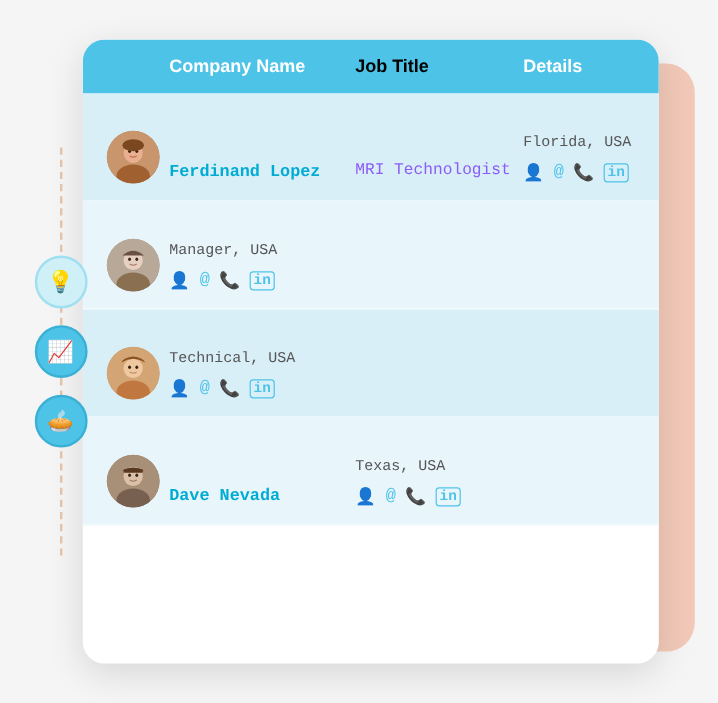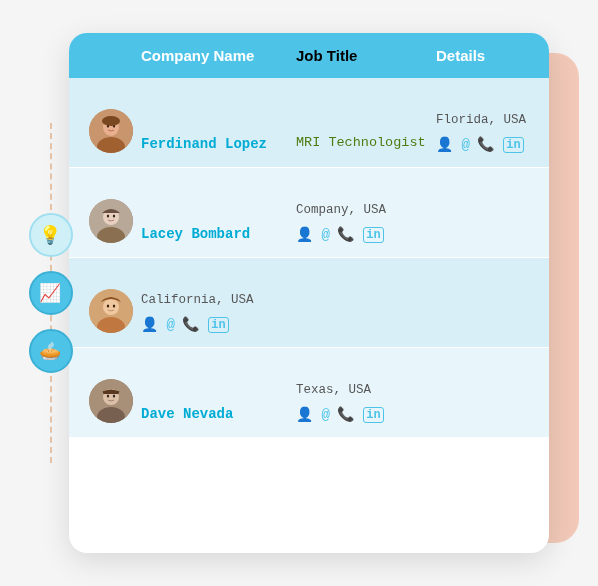--- a/index.html
+++ b/index.html
@@ -134,21 +134,21 @@
       font-weight: 700;
       color: #00acd4;
       font-size: 14px;
       line-height: 1.3;
     }
 
     .row-jobtitle {
       width: 140px;
       flex-shrink: 0;
       font-size: 13.5px;
-      color: #4d7c0f;
+      color: #8b5cf6;
       line-height: 1.4;
     }
 
     .row-details {
       flex: 1;
       display: flex;
       flex-direction: column;
       gap: 9px;
     }
 
@@ -297,23 +297,22 @@
               <circle cx="22" cy="22" r="22" fill="#b8a898"></circle>
               <circle cx="22" cy="18" r="8" fill="#e8d0c0"></circle>
               <ellipse cx="22" cy="38" rx="14" ry="10" fill="#8a7050"></ellipse>
               <ellipse cx="19" cy="17" rx="1.2" ry="1.5" fill="#3a2a20"></ellipse>
               <ellipse cx="25" cy="17" rx="1.2" ry="1.5" fill="#3a2a20"></ellipse>
               <path d="M19 21 Q22 23 25 21" stroke="#b08070" stroke-width="1" fill="none"></path>
               <path d="M13 14 Q22 6 31 14" fill="#6a5040" stroke="none"></path>
             </svg>
           </div>
         </div>
-        <div class="row-company">Lacey Bombard</div>
         <div class="row-details">
-          <span class="location-text">Company, USA</span>
+          <span class="location-text">Manager, USA</span>
           <div class="detail-icons">
             <span class="detail-icon">👤</span>
             <span class="detail-icon">@</span>
             <span class="detail-icon">📞</span>
             <span class="detail-icon linkedin">in</span>
           </div>
         </div>
       </div>
 
       <div class="table-row">
@@ -324,21 +323,21 @@
               <circle cx="22" cy="18" r="8" fill="#f0c8a0"></circle>
               <ellipse cx="22" cy="38" rx="14" ry="10" fill="#c07840"></ellipse>
               <ellipse cx="19" cy="17" rx="1.2" ry="1.5" fill="#3a2010"></ellipse>
               <ellipse cx="25" cy="17" rx="1.2" ry="1.5" fill="#3a2010"></ellipse>
               <path d="M19 21 Q22 23 25 21" stroke="#c09070" stroke-width="1" fill="none"></path>
               <path d="M12 13 Q22 7 32 13 Q30 9 22 8 Q14 9 12 13" fill="#8a5020"></path>
             </svg>
           </div>
         </div>
         <div class="row-details">
-          <span class="location-text">California, USA</span>
+          <span class="location-text">Technical, USA</span>
           <div class="detail-icons">
             <span class="detail-icon">👤</span>
             <span class="detail-icon">@</span>
             <span class="detail-icon">📞</span>
             <span class="detail-icon linkedin">in</span>
           </div>
         </div>
       </div>
 
       <div class="table-row">

